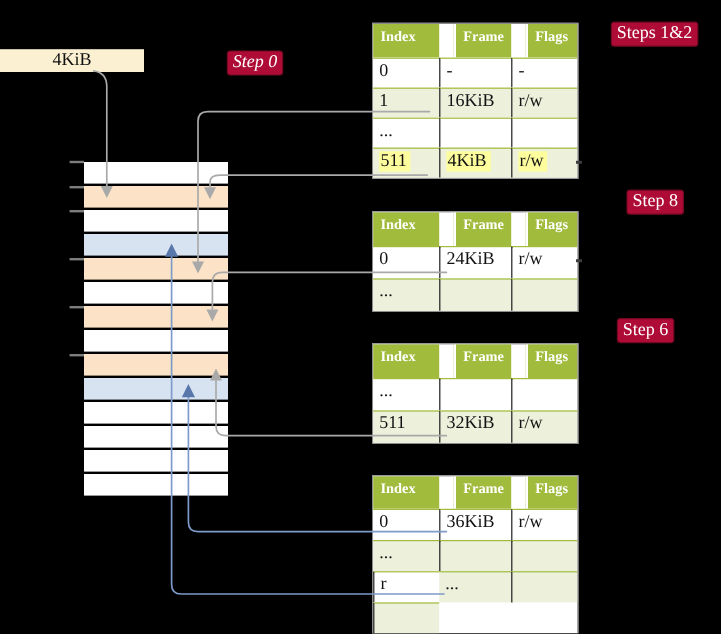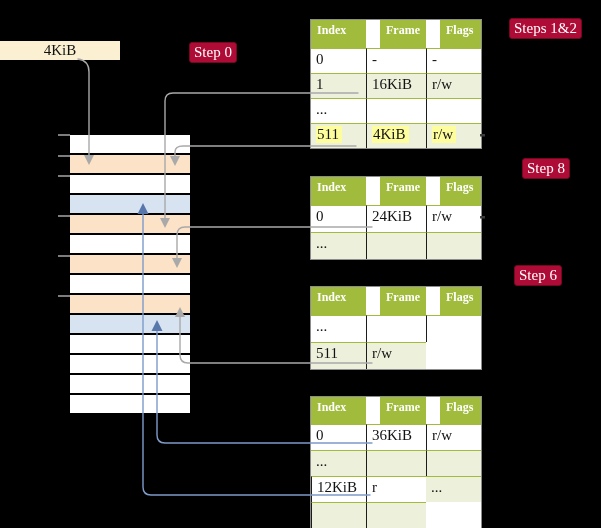--- a/index.html
+++ b/index.html
@@ -56,21 +56,21 @@
   .ba{fill:var(--arrow-blue);stroke:none;}
   .stub{fill:#3C3C3C;}
 </style>
 </head>
 <body>
 
 <div id="canvas">
 
   <div class="framebox">4KiB</div>
 
-  <div class="badge" style="left:189px;top:42px;">Step 0</div>
+  <div class="badge" style="left:189px;top:42px;font-style:italic;">Step 0</div>
   <div class="badge" style="left:509px;top:18px;">Steps 1&amp;2</div>
   <div class="badge" style="left:522px;top:158px;">Step 8</div>
   <div class="badge" style="left:514px;top:265px;">Step 6</div>
 
   <div class="mcol">
       <div class="mrow white"></div>
       <div class="mrow peach"></div>
       <div class="mrow white"></div>
       <div class="mrow blue"></div>
       <div class="mrow peach"></div>
@@ -123,34 +123,34 @@
   </div>
 
   <div class="ptable" style="top:286px;grid-template-rows:28px repeat(2,27px);">
     <div class="hc c1">Index</div>
     <div class="hc c2">Frame</div>
     <div class="hc c3">Flags</div>
     <div class="bc c1">...</div>
     <div class="bc c2"></div>
     <div class="bc c3"></div>
     <div class="bc c1 alt">511</div>
+    <div class="bc c2 alt">32KiB</div>
     <div class="bc c3 alt">r/w</div>
   </div>
 
   <div class="ptable" style="top:396px;grid-template-rows:27px repeat(4,26px);">
     <div class="hc c1">Index</div>
     <div class="hc c2">Frame</div>
     <div class="hc c3">Flags</div>
     <div class="bc c1">0</div>
     <div class="bc c2">36KiB</div>
     <div class="bc c3">r/w</div>
     <div class="bc c1 alt">...</div>
     <div class="bc c2 alt"></div>
     <div class="bc c3 alt"></div>
-    <div class="bc c2">12KiB</div>
     <div class="bc c3">r</div>
     <div class="bc c1 alt">...</div>
     <div class="bc c2 alt"></div>
     <div class="bc c3 alt"></div>
   </div>
 
   <svg id="wires" viewBox="0 0 601 528" xmlns="http://www.w3.org/2000/svg">
 
     <path class="gl" d="M 78,59 C 85,60 89,64 89,72 L 89,155"></path>
     <polygon class="ga" points="84,155 94,155 89,165"></polygon>

